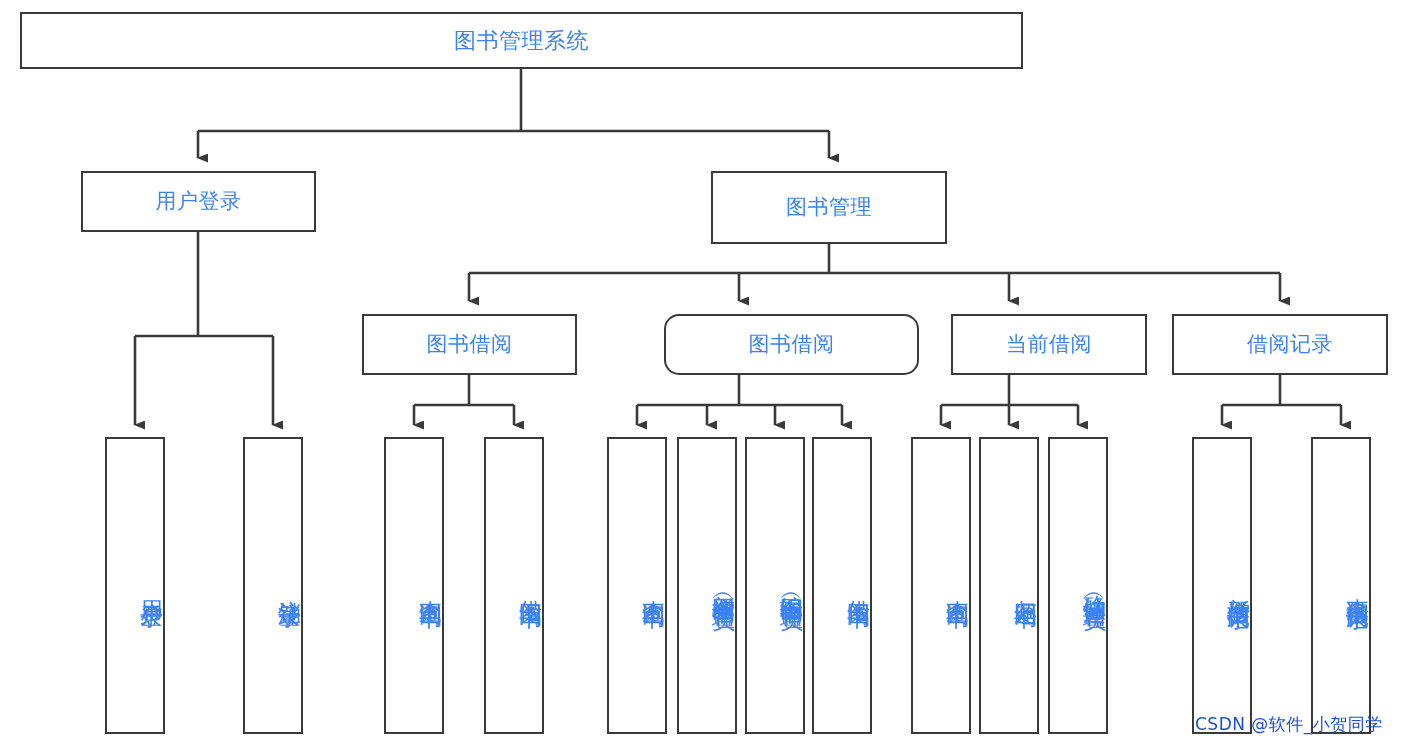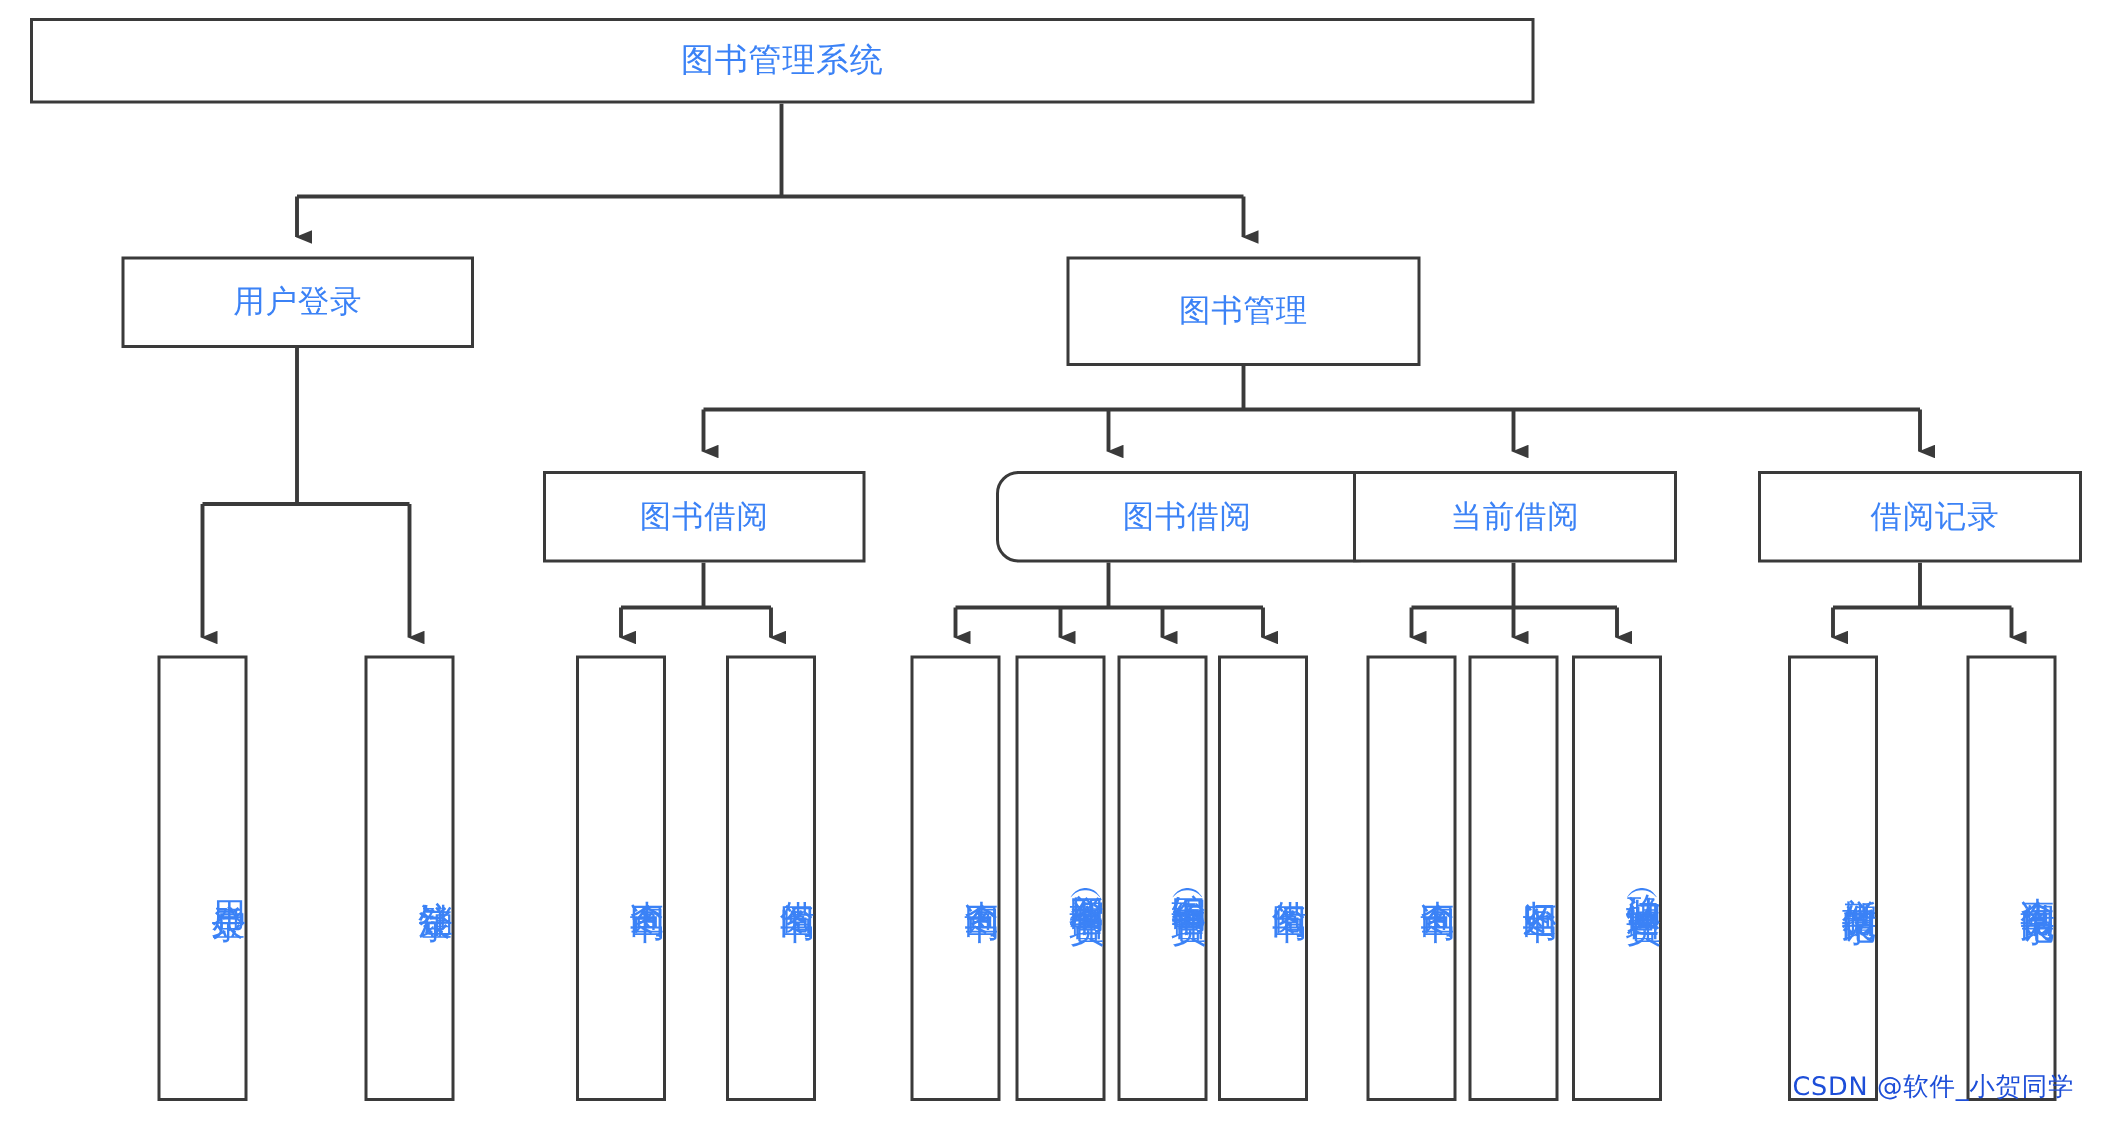--- a/index.html
+++ b/index.html
@@ -127,21 +127,21 @@
   <div class="node h root" style="left:20px; top:12px; width:1003px; height:57px;">图书管理系统</div>
 
   <div class="node h" style="left:81px; top:171px; width:235px; height:61px;">用户登录</div>
 
   <div class="node h" style="left:711px; top:171px; width:236px; height:73px;">图书管理</div>
 
   <div class="node h" style="left:362px; top:314px; width:215px; height:61px;">图书借阅</div>
 
   <div class="node h" style="left:664px; top:314px; width:255px; height:61px;border-radius:15px;">图书借阅</div>
 
-  <div class="node h" style="left:902px; top:314px; width:216px; height:61px;">当前借阅</div>
+  <div class="node h" style="left:951px; top:314px; width:196px; height:61px;">当前借阅</div>
 
   <div class="node h" style="left:1172px; top:314px; width:216px; height:61px;padding-left:20px;">借阅记录</div>
 
   <div class="node v" style="left:105px; top:437px; width:60px; height:297px;">
     <span class="vtext">用户登录</span>
   </div>
   <div class="node v" style="left:243px; top:437px; width:60px; height:297px;">
     <span class="vtext">注销登录</span>
   </div>
 

